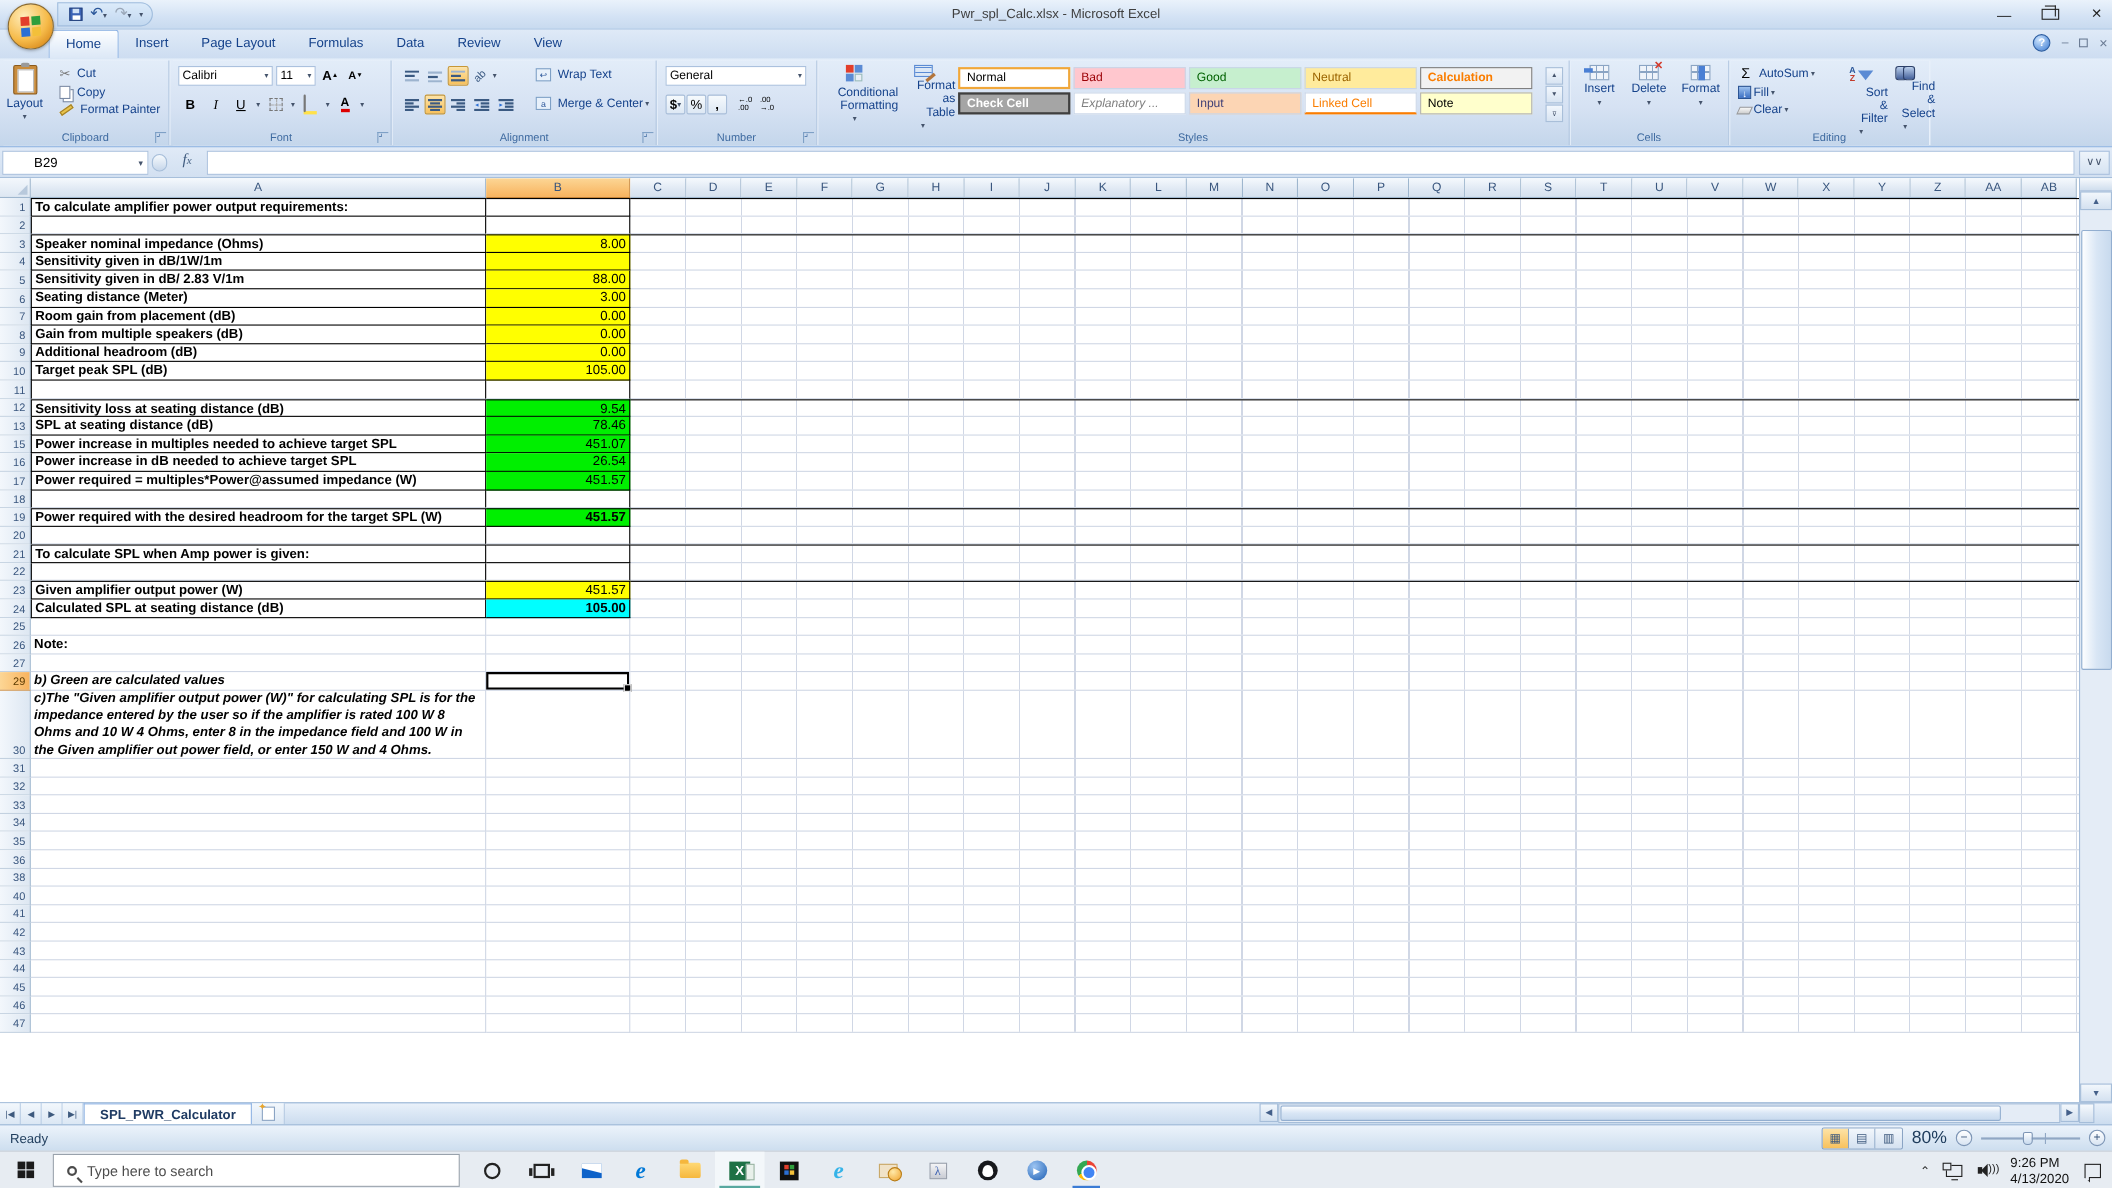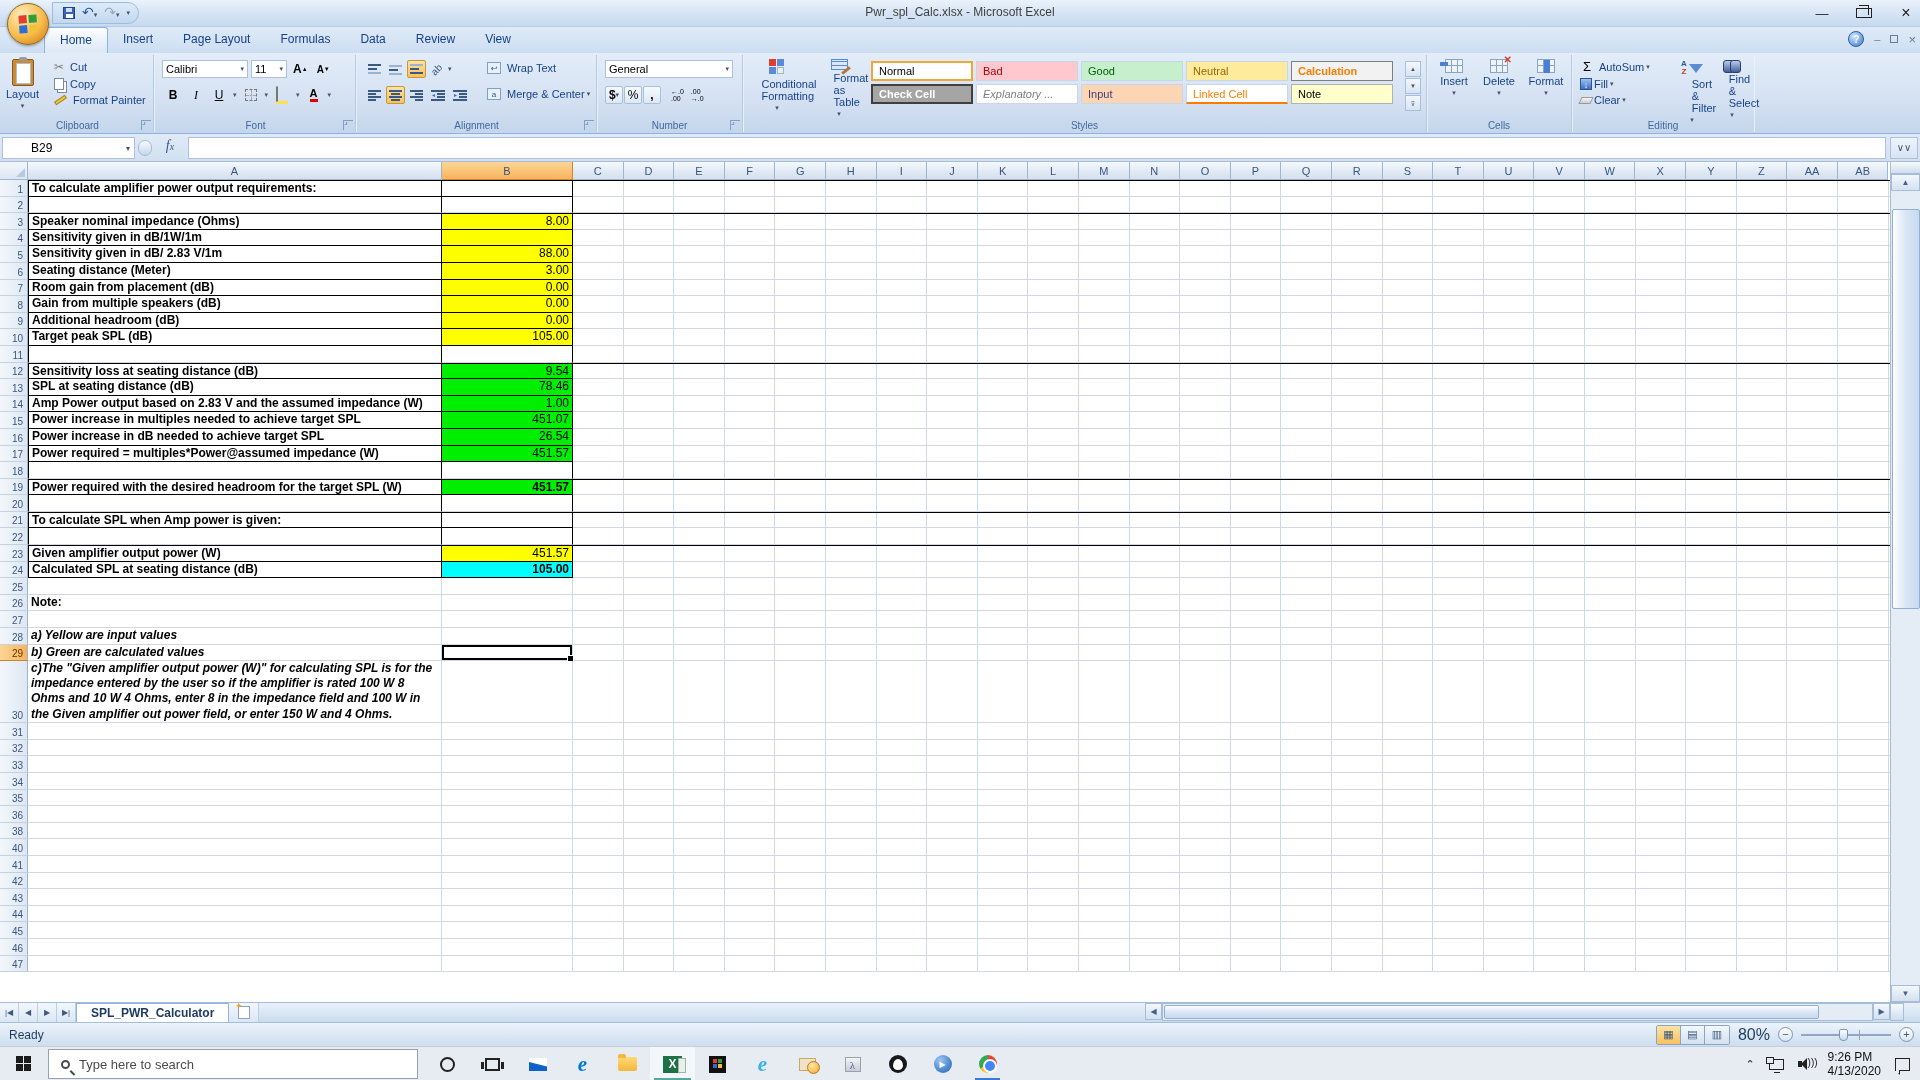--- a/index.html
+++ b/index.html
@@ -108,21 +108,21 @@
   .ed-ic { width:14px; text-align:center; margin-right:3px; }
   .fill-ic { width:12px; height:12px; background:linear-gradient(#9ec2ef,#3a6fc4); color:#fff; font-size:9px; line-height:12px; text-align:center; border:1px solid #2b5494; }
   .clear-ic { width:12px; height:7px; background:linear-gradient(#f7f7f7,#cfcfcf); border:1px solid #9a9a9a; transform:skewX(-25deg); }
   .az-ic { display:flex; flex-direction:column; font-size:8px; font-weight:bold; line-height:8px; }
   .az-ic .a{color:#2b579a;} .az-ic .z{color:#c23a2b;}
   .funnel { width:0; height:0; border-left:7px solid transparent; border-right:7px solid transparent; border-top:9px solid #5b8bd4; margin-left:2px; }
   .binoc { position:relative; width:18px; height:11px; }
   .binoc::before,.binoc::after { content:""; position:absolute; top:0; width:9px; height:11px; border-radius:3px;
     background:linear-gradient(#b8cdeb,#44609a); border:1px solid #2c3f68; }
   .binoc::before{left:0;} .binoc::after{right:0;}
-  .two-line { font-size:11px; color:#15428b; text-align:left; line-height:12px;padding-left:24px; }
+  .two-line { font-size:11px; color:#15428b; text-align:right; line-height:12px;padding-left:24px; }
 
   
   .fbar { position:absolute; left:0; top:134px; width:1920px; height:28px; background:linear-gradient(#e0eaf7,#d2e0f1);
     border-bottom:1px solid #a5bdd9; display:flex; align-items:center; }
   .namebox { position:absolute; left:2px; top:3px; width:133px; height:22px; background:#fff; border:1px solid #abc1de;
     display:flex; align-items:center; justify-content:space-between; padding:0 4px 0 28px; font-size:12px; }
   .nb-dd { font-size:8px; color:#44536b; }
   .nb-handle { position:absolute; left:138px; top:6px; width:14px; height:16px; border-radius:8px;
     background:linear-gradient(#f6fafd,#c6d6ea); border:1px solid #a5bdd9; }
   .fx { position:absolute; left:156px; top:4px; width:28px; height:20px; text-align:center; font-style:italic;
@@ -684,26 +684,20 @@
         <div class="cb blk-v bt bb f-green">9.54</div>
         <div class="cfill bt"></div>
       </div>
       <div class="grow">
         <div class="gut">13</div>
         <div class="ca blk-v bb"><span>SPL at seating distance (dB)</span></div>
         <div class="cb blk-v bb f-green">78.46</div>
         <div class="cfill"></div>
       </div>
       <div class="grow">
-        <div class="gut">14</div>
-        <div class="ca blk-v bb"><span>Amp Power output based on 2.83 V and the assumed impedance (W)</span></div>
-        <div class="cb blk-v bb f-green">1.00</div>
-        <div class="cfill"></div>
-      </div>
-      <div class="grow">
         <div class="gut">15</div>
         <div class="ca blk-v bb"><span>Power increase in multiples needed to achieve target SPL</span></div>
         <div class="cb blk-v bb f-green">451.07</div>
         <div class="cfill"></div>
       </div>
       <div class="grow">
         <div class="gut">16</div>
         <div class="ca blk-v bb"><span>Power increase in dB needed to achieve target SPL</span></div>
         <div class="cb blk-v bb f-green">26.54</div>
         <div class="cfill"></div>
@@ -764,26 +758,20 @@
       </div>
       <div class="grow">
         <div class="gut">26</div>
         <div class="ca"><span>Note:</span></div>
         <div class="cb"></div>
         <div class="cfill"></div>
       </div>
       <div class="grow">
         <div class="gut">27</div>
         <div class="ca"></div>
-        <div class="cb"></div>
-        <div class="cfill"></div>
-      </div>
-      <div class="grow">
-        <div class="gut">28</div>
-        <div class="ca ital"><span>a) Yellow are input values</span></div>
         <div class="cb"></div>
         <div class="cfill"></div>
       </div>
       <div class="grow">
         <div class="gut sel">29</div>
         <div class="ca ital"><span>b) Green are calculated values</span></div>
         <div class="cb selcell"></div>
         <div class="cfill"></div>
       </div>
       <div class="grow tall">

